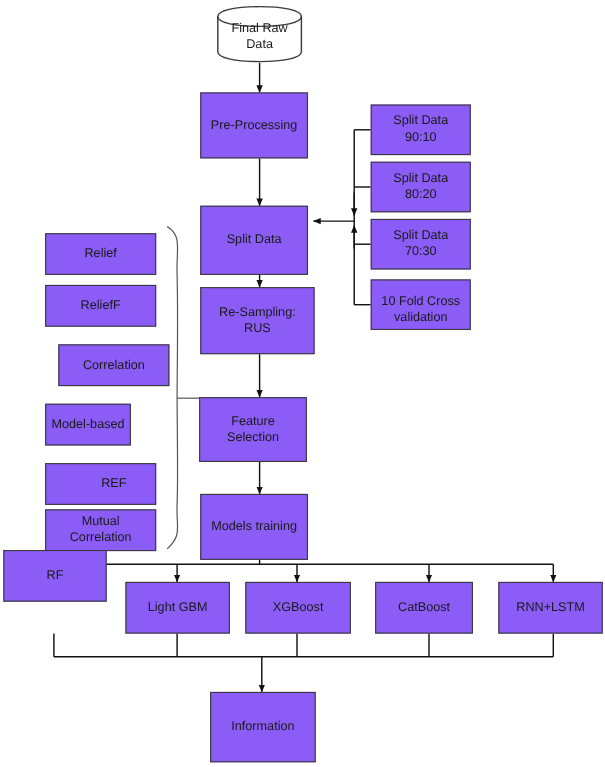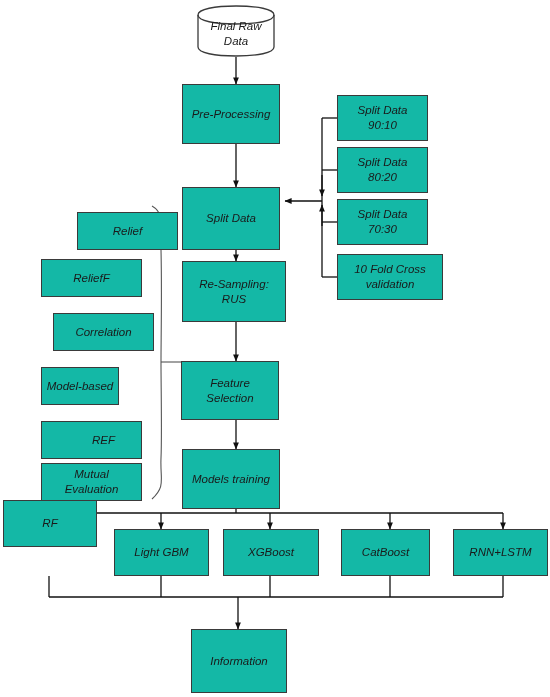--- a/index.html
+++ b/index.html
@@ -10,35 +10,34 @@
   }
   body {
     font-family: "Liberation Sans", "DejaVu Sans", sans-serif;
   }
   #diagram {
     position: relative;
     width: 550px;
     height: 697px;
     background: #ffffff;
     overflow: hidden;
-    font-style: italic;
   }
   #svg-layer {
     position: absolute;
     left: 0;
     top: 0;
     width: 550px;
     height: 697px;
     pointer-events: none;
   }
   .node {
     position: absolute;
     box-sizing: border-box;
     border: 1.3px solid #3a3a3a;
-    background: #14b8a6;
+    background: #8b5cf6;
     display: flex;
     align-items: center;
     justify-content: center;
     text-align: center;
     color: #1a1a1a;
     font-size: 11.5px;
     line-height: 1.3;
     padding: 2px 3px;
     z-index: 3;
   }
@@ -172,26 +171,26 @@
   <div class="node" style="left:337px; top:147px; width:91px; height:46px;">
     <span class="lbl">Split Data
 80:20</span>
   </div>
 
   <div class="node" style="left:337px; top:199px; width:91px; height:46px;">
     <span class="lbl">Split Data
 70:30</span>
   </div>
 
-  <div class="node" style="left:337px; top:254px; width:106px; height:46px;">
+  <div class="node" style="left:337px; top:254px; width:91px; height:46px;align-items:flex-end;">
     <span class="lbl">10 Fold Cross
 validation</span>
   </div>
 
-  <div class="node" style="left:41px; top:212px; width:101px; height:38px;margin-left:36px;">
+  <div class="node" style="left:41px; top:212px; width:101px; height:38px;">
     <span class="lbl">Relief</span>
   </div>
 
   <div class="node" style="left:41px; top:259px; width:101px; height:38px;">
     <span class="lbl">ReliefF</span>
   </div>
 
   <div class="node" style="left:41px; top:313px; width:101px; height:38px;margin-left:12px;">
     <span class="lbl">Correlation</span>
   </div>
@@ -199,21 +198,21 @@
   <div class="node" style="left:41px; top:367px; width:78px; height:38px;">
     <span class="lbl">Model-based</span>
   </div>
 
   <div class="node" style="left:41px; top:421px; width:101px; height:38px;padding-left:27px;">
     <span class="lbl">REF</span>
   </div>
 
   <div class="node" style="left:41px; top:463px; width:101px; height:38px;">
     <span class="lbl">Mutual
-Evaluation</span>
+Correlation</span>
   </div>
 
   <div class="node" style="left:3px; top:500px; width:94px; height:47px;">
     <span class="lbl">RF</span>
   </div>
 
   <div class="node" style="left:114px; top:529px; width:95px; height:47px;">
     <span class="lbl">Light GBM</span>
   </div>
 

